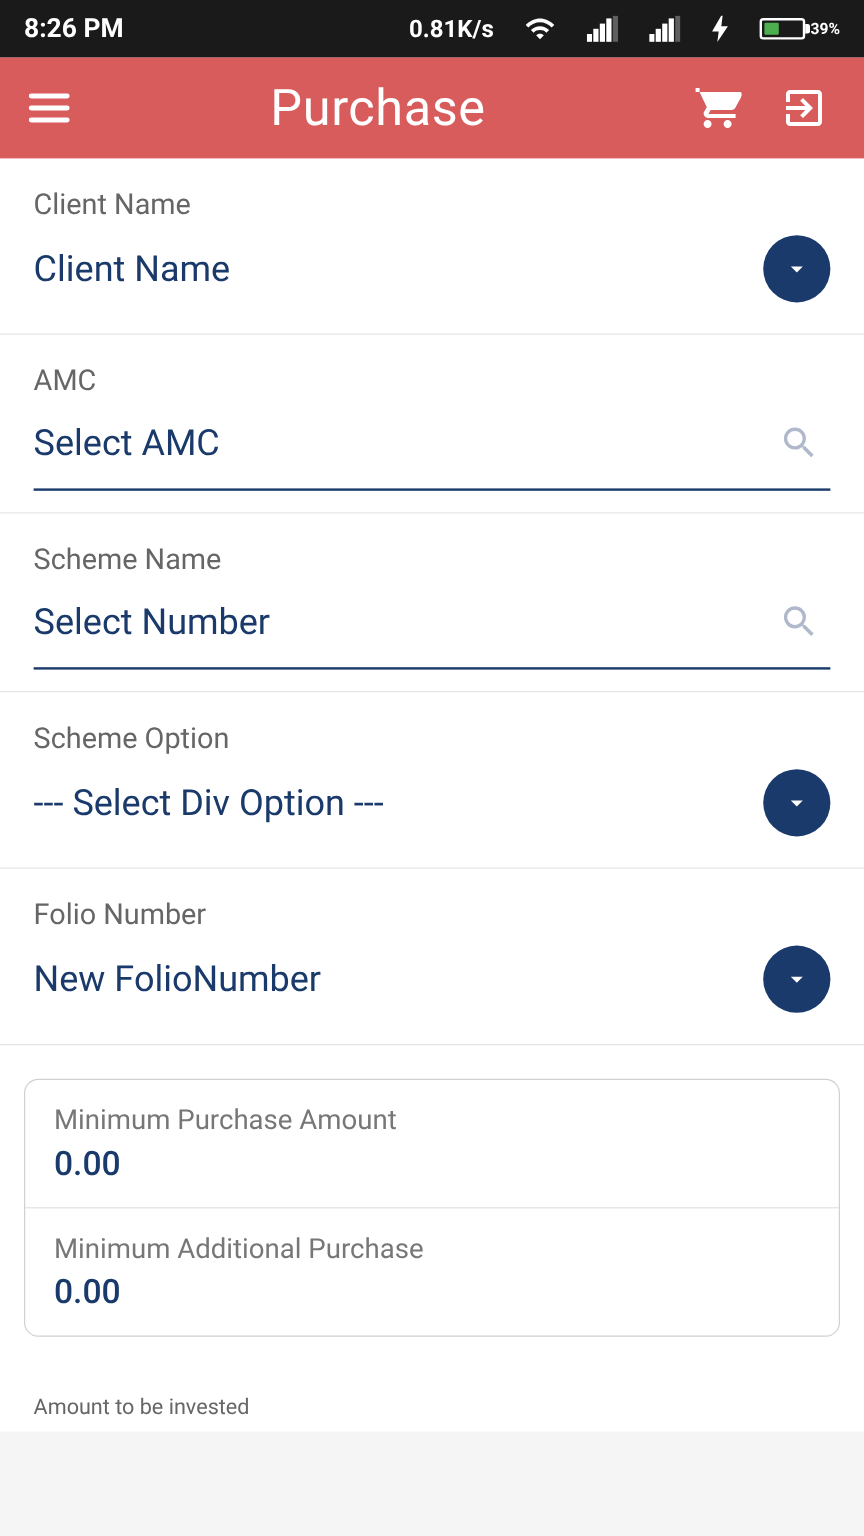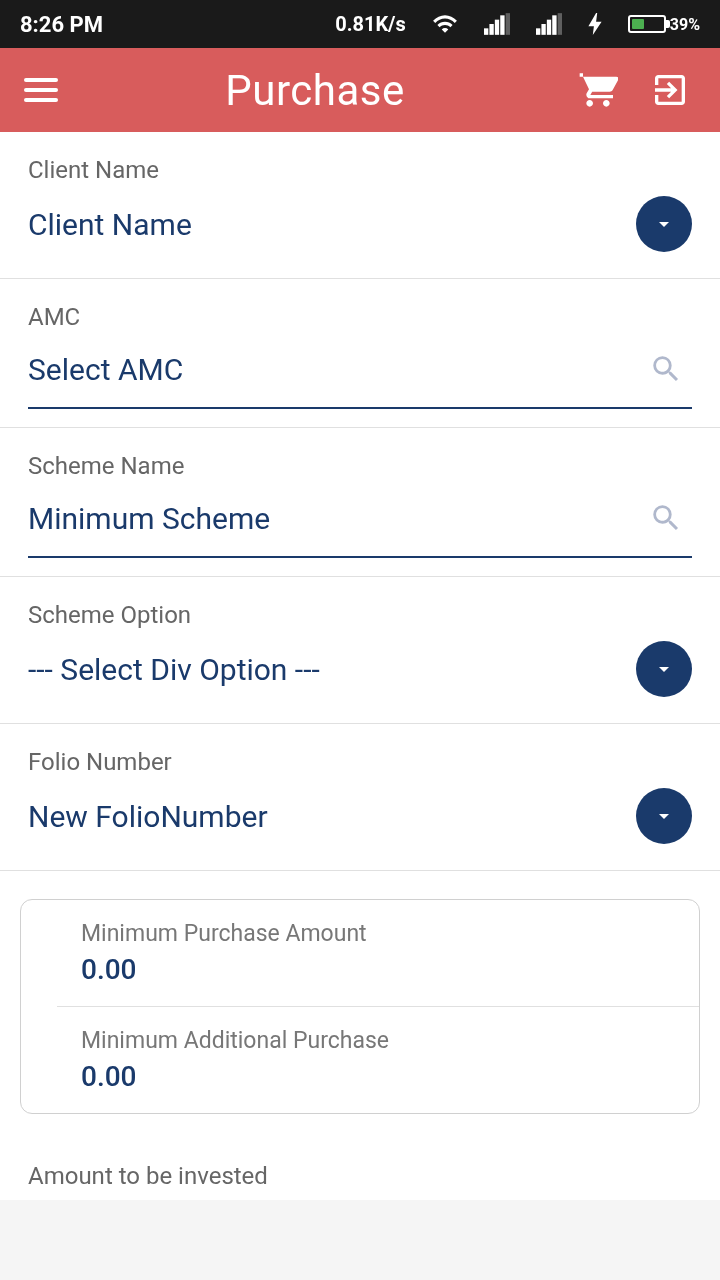--- a/index.html
+++ b/index.html
@@ -122,42 +122,41 @@
 
     .underline { border-bottom: 2px solid #1a3a6b; margin-top: 4px; }
 
     
     .info-card {
       margin: 28px 20px;
       border: 1px solid #d0d0d0;
       border-radius: 12px;
       overflow: hidden;
       background: #fff;
-      padding-left: 36px;
     }
     .info-card-row {
       padding: 20px 24px;
       border-bottom: 1px solid #e0e0e0;
     }
     .info-card-row:last-child { border-bottom: none; }
     .info-card-label {
       font-size: 23px;
       color: #777;
       margin-bottom: 6px;
     }
     .info-card-value {
       font-size: 28px;
       color: #1a3a6b;
       font-weight: 500;
     }
 
     
     .bottom-label {
       padding: 20px 28px 10px 28px;
-      font-size: 24px;
+      font-size: 18px;
       color: #666;
     }
   </style>
 </head>
 <body>
 
 <div class="status-bar">
   <div class="status-left">
     <span>8:26 PM</span>
   </div>
@@ -185,21 +184,21 @@
     </svg>
 
     <svg width="14" height="22" viewBox="0 0 12 20" fill="white">
       <path d="M7 0L0 12h5l-1 8 8-12H7L8 0z"></path>
     </svg>
 
     <div class="battery-container">
       <div class="battery-icon">
         <div class="battery-fill"></div>
       </div>
-      <span style="font-size:16px;">39%</span>
+      <span style="font-size:13px;">39%</span>
     </div>
   </div>
 </div>
 
 <div class="app-bar">
   <div class="hamburger-icon">
     <span></span>
       <span></span>
       <span></span>
   </div>
@@ -241,21 +240,21 @@
           <path d="M15.5 14h-.79l-.28-.27A6.471 6.471 0 0 0 16 9.5 6.5 6.5 0 1 0 9.5 16c1.61 0 3.09-.59 4.23-1.57l.27.28v.79l5 4.99L20.49 19l-4.99-5zm-6 0C7.01 14 5 11.99 5 9.5S7.01 5 9.5 5 14 7.01 14 9.5 11.99 14 9.5 14z"></path>
         </svg>
       </div>
     </div>
     <div class="underline"></div>
   </div>
 
   <div class="form-section">
     <div class="field-label">Scheme Name</div>
     <div class="field-value-row">
-      <span class="field-value">Minimum Scheme</span>
+      <span class="field-value">Select Number</span>
       <div class="search-btn">
         <svg viewBox="0 0 24 24" fill="#b0b8cc" width="34" height="34">
           <path d="M15.5 14h-.79l-.28-.27A6.471 6.471 0 0 0 16 9.5 6.5 6.5 0 1 0 9.5 16c1.61 0 3.09-.59 4.23-1.57l.27.28v.79l5 4.99L20.49 19l-4.99-5zm-6 0C7.01 14 5 11.99 5 9.5S7.01 5 9.5 5 14 7.01 14 9.5 11.99 14 9.5 14z"></path>
         </svg>
       </div>
     </div>
     <div class="underline"></div>
   </div>
 
   <div class="form-section">

